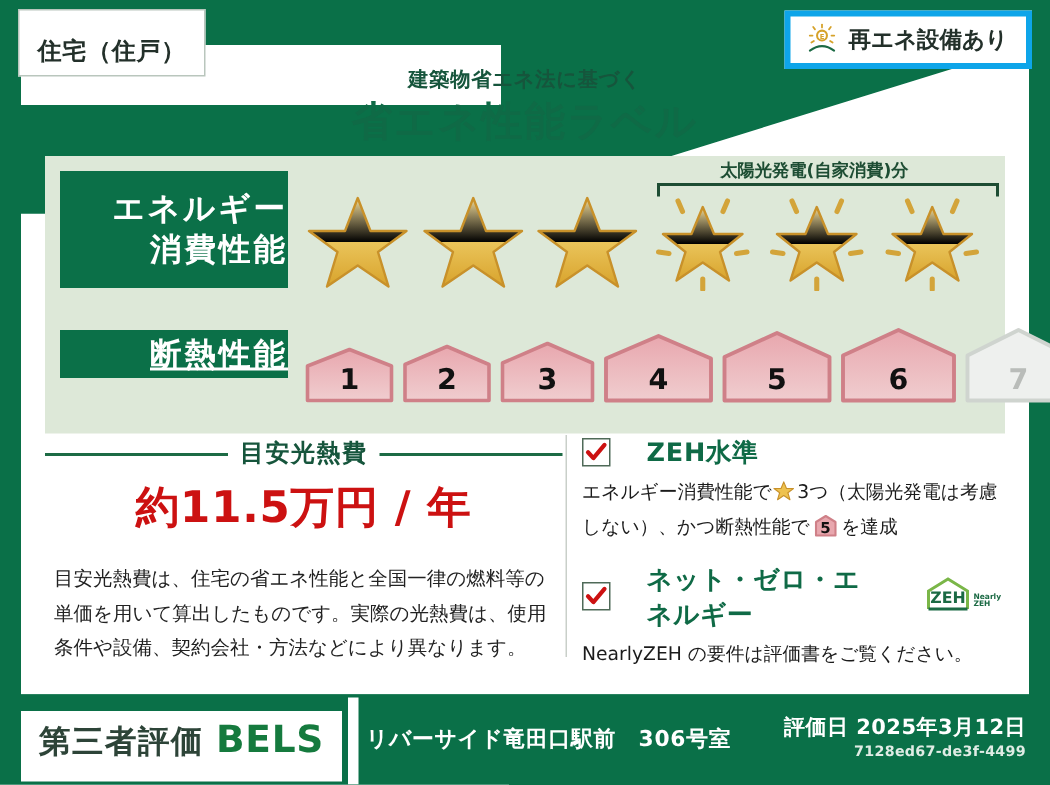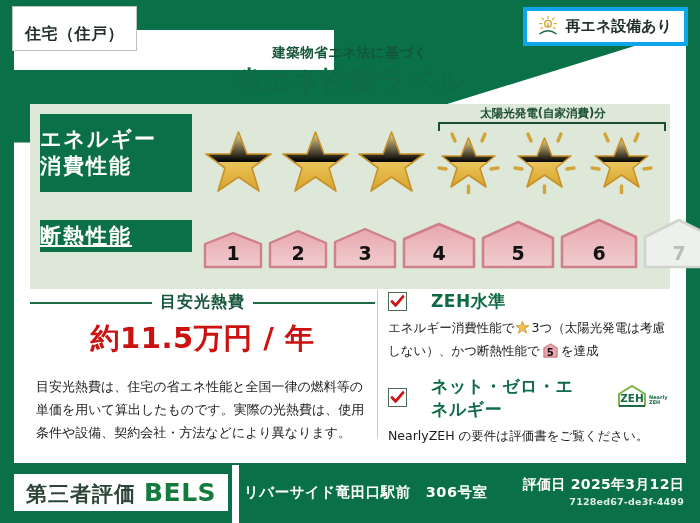--- a/index.html
+++ b/index.html
@@ -64,21 +64,21 @@
   .panel{
     position:absolute; left:30px; top:104px;
     width:640px; height:185px;
     background:#dde8d8;
     z-index:11;
   }
 
   
   .rowlabel{
     position:absolute; background:#0b7048; color:#fff;
-    font-weight:bold; text-align:left;
+    font-weight:bold; text-align:right;
     display:flex; flex-direction:column; justify-content:center;
     letter-spacing:2px;
   }
   .rowlabel .l1, .rowlabel .l2{ line-height:1.28; }
   #lbl-energy{ left:10px; top:10px; width:152px; height:78px; font-size:21px; }
   #lbl-insul { left:10px; top:116px; width:152px; height:32px; font-size:21px;text-decoration:underline; }
 
   
   .stars{
     position:absolute; left:172px; top:20px; width:455px; height:70px;
@@ -162,21 +162,21 @@
   }
   .zeh-logo{ vertical-align:-8px; margin-left:3px; }
 
   
   .footer{
     position:absolute; left:0; right:0; bottom:0; height:58px;
     background:#0a7048; z-index:12;
   }
   .bels-chip{
     position:absolute; left:14px; top:9px;
-    background:#fff; padding:4px 12px 3px 12px;
+    background:#fff; padding:4px 12px 13px 12px;
     display:flex; align-items:baseline; gap:8px;
   }
   .bels-chip .s1{ font-size:21px; font-weight:bold; color:#2d4438; letter-spacing:1px; }
   .bels-chip .s2{ font-size:25px; font-weight:bold; color:#157a3e; letter-spacing:0.5px; }
   .addr{
     position:absolute; left:244px; top:18px;
     font-size:14.5px; font-weight:bold; color:#fff; letter-spacing:0.5px;
   }
   .evalwrap{
     position:absolute; right:16px; top:11px; text-align:right;

